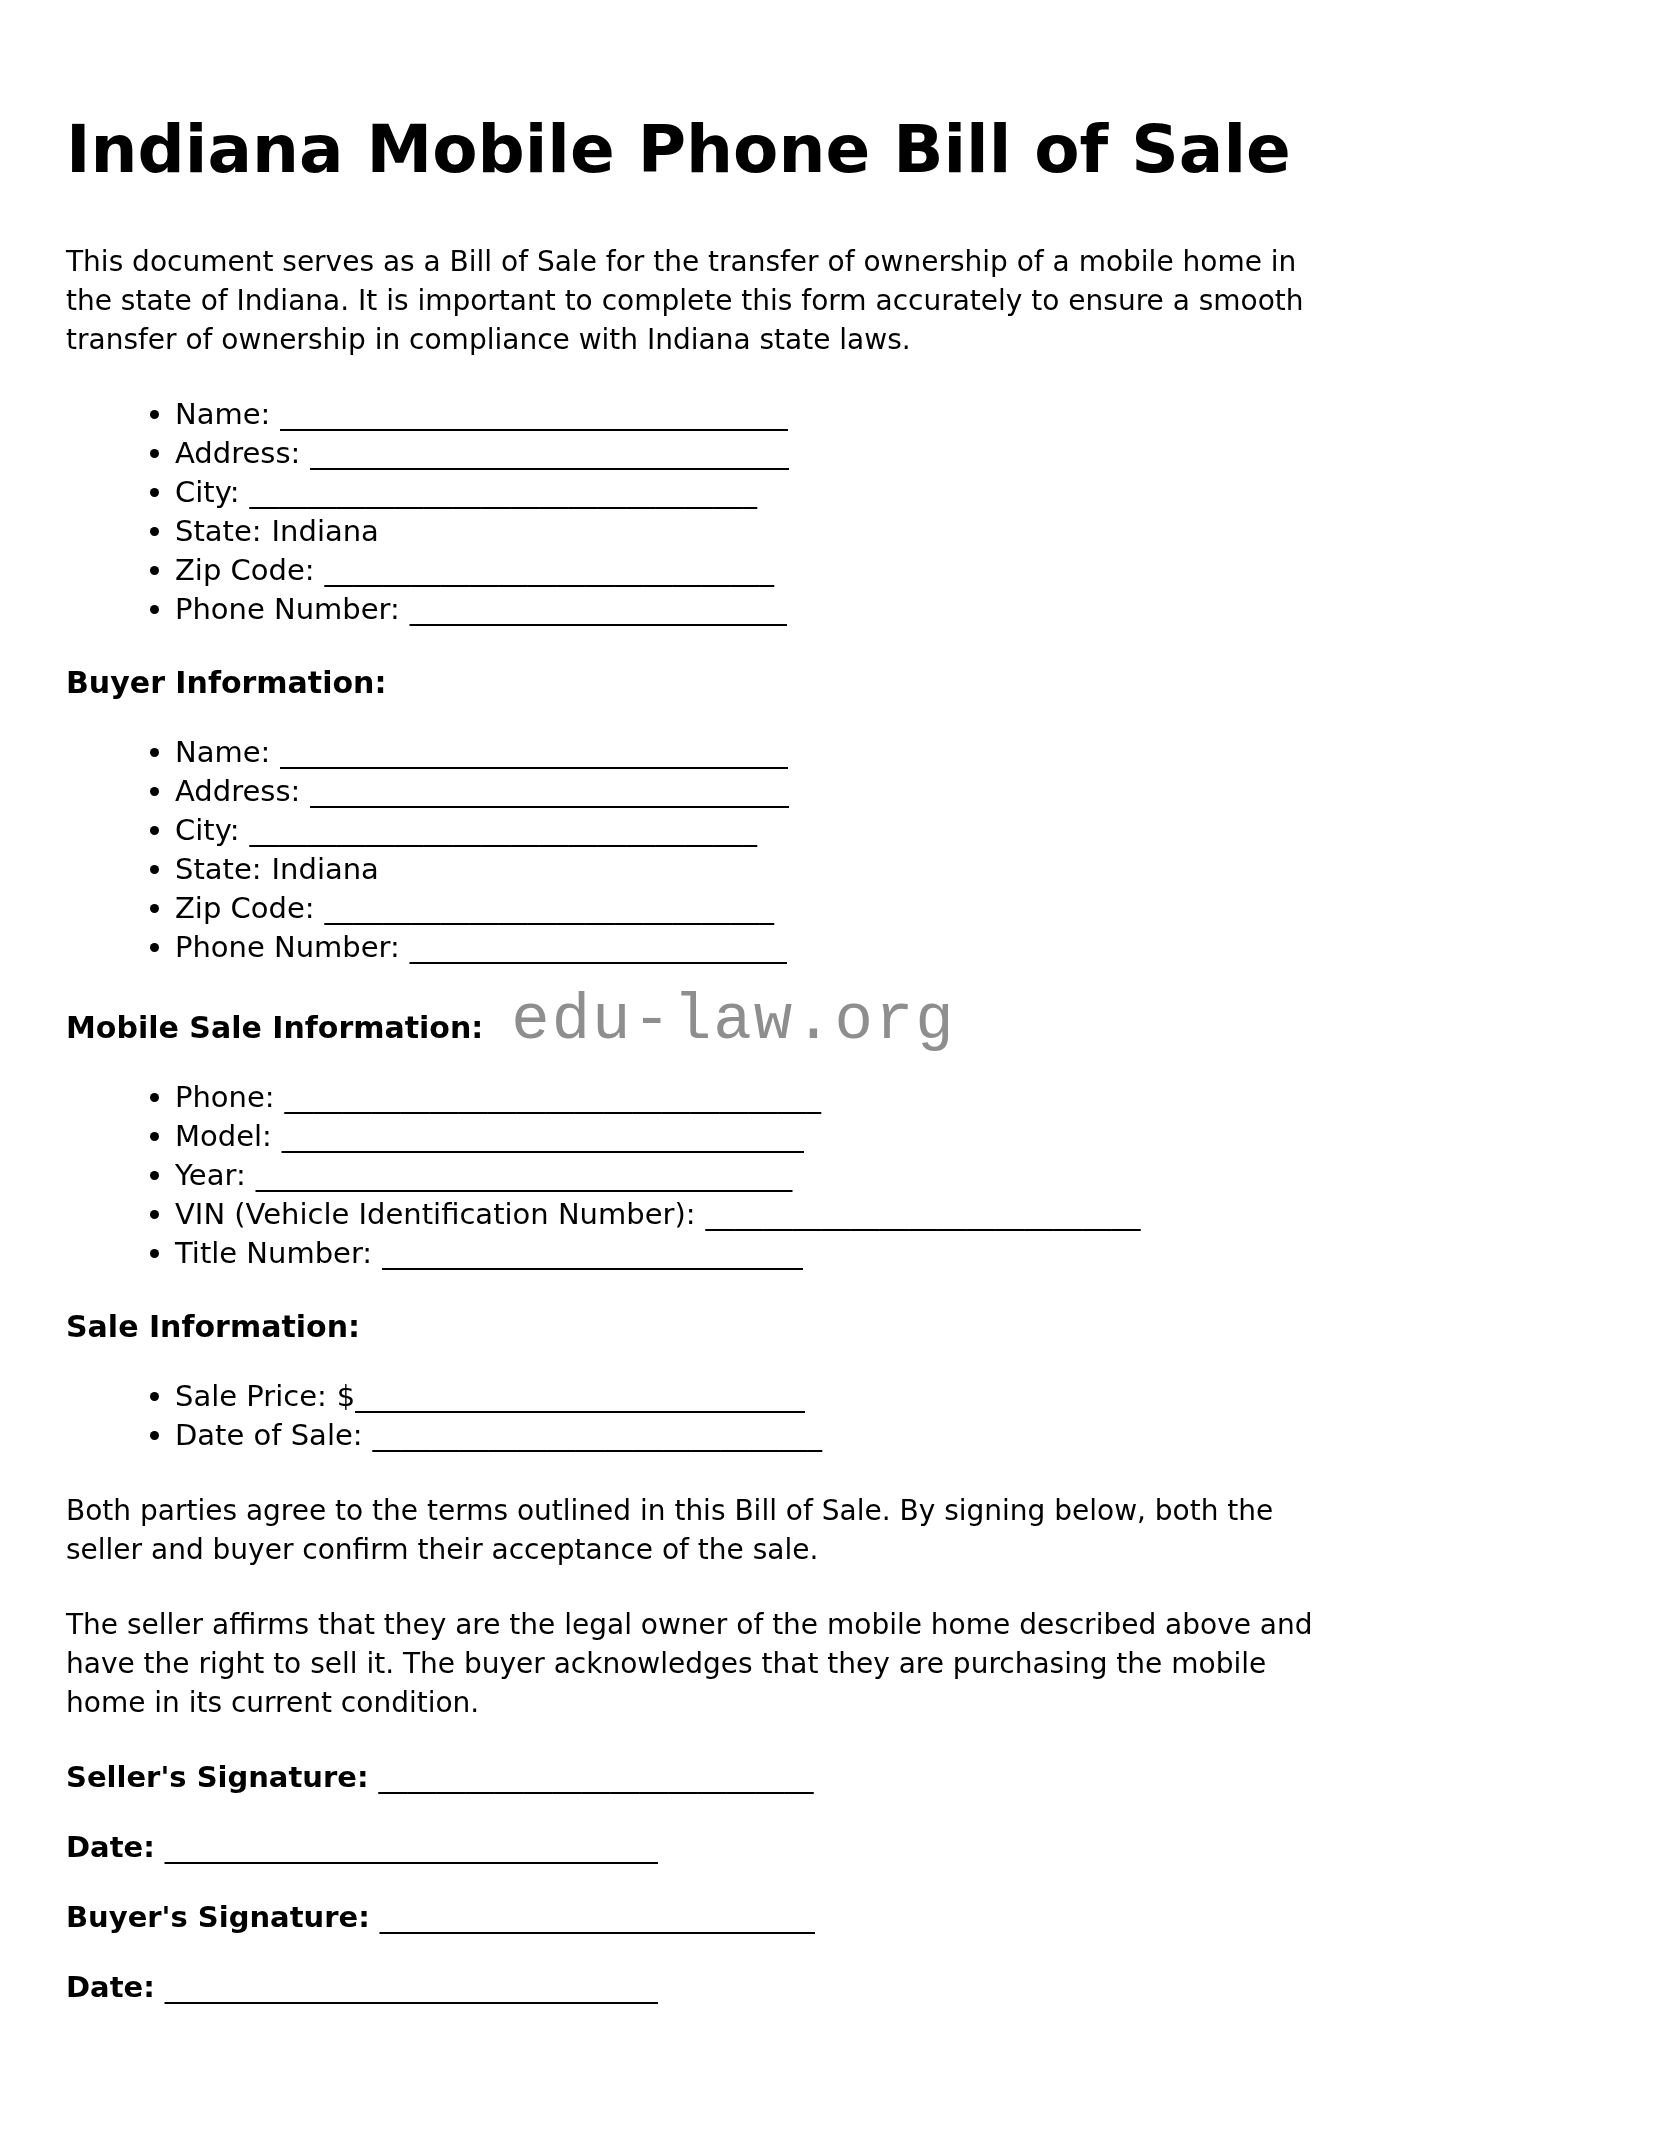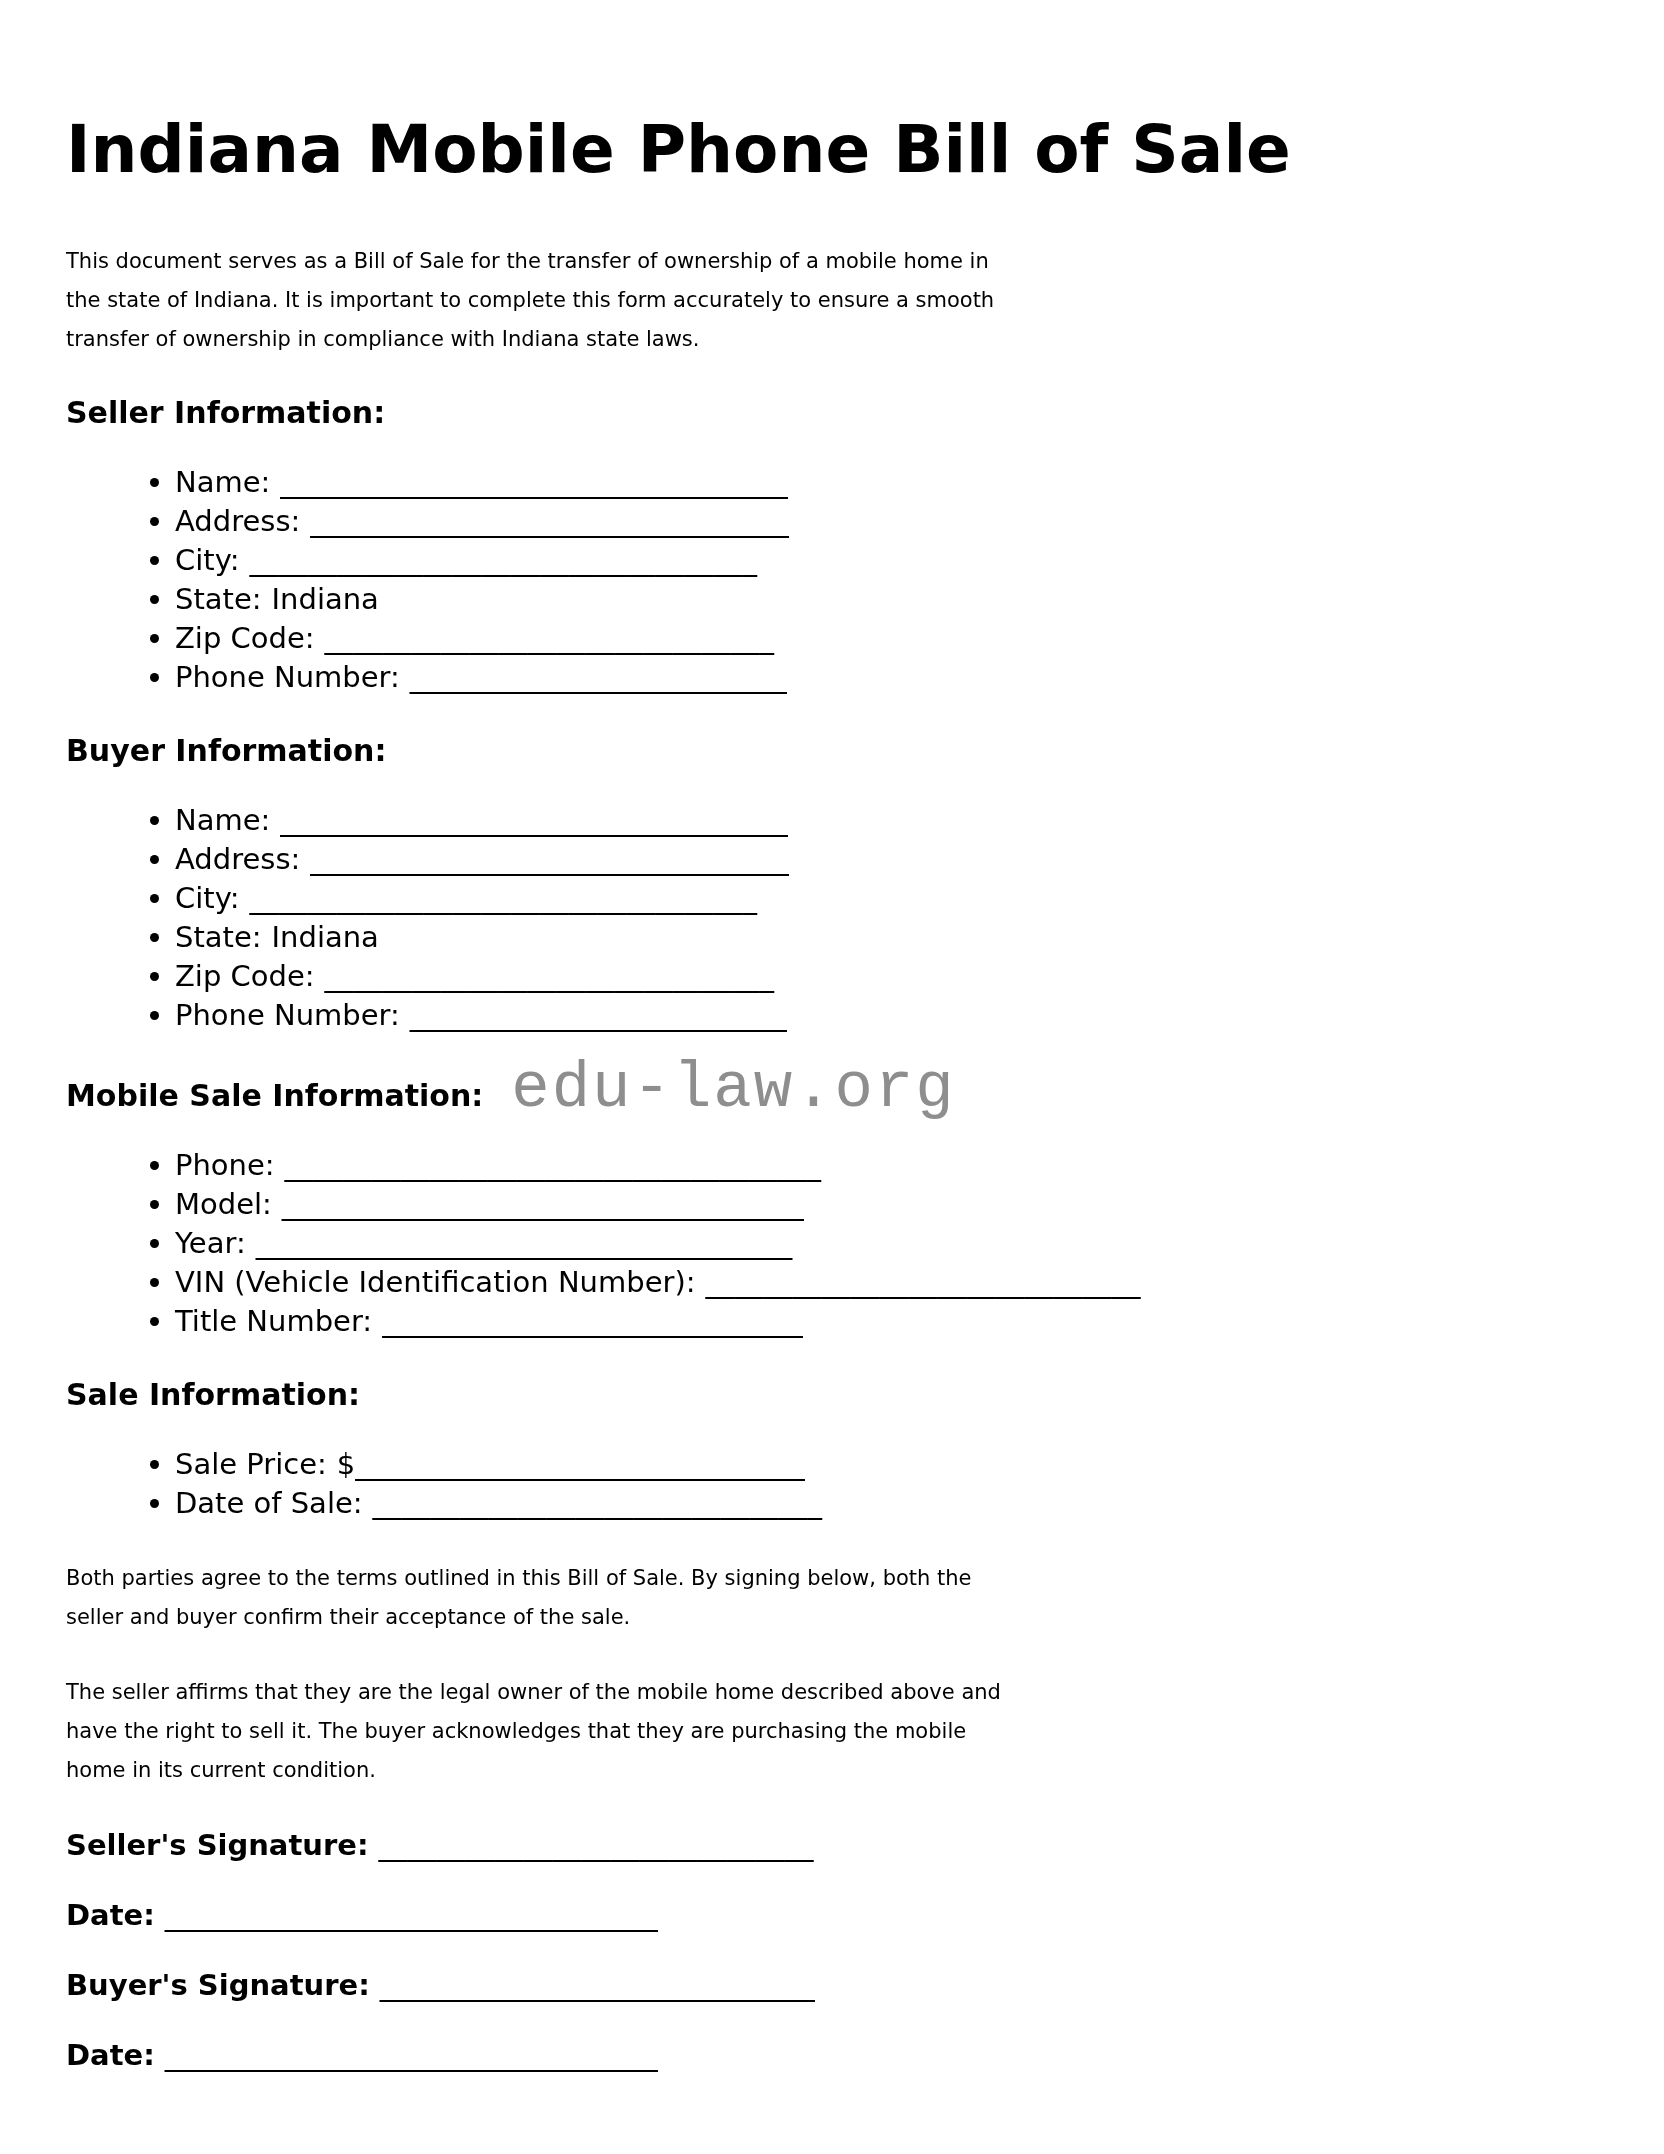--- a/index.html
+++ b/index.html
@@ -14,21 +14,21 @@
     font-family: "DejaVu Sans", "Liberation Sans", sans-serif;
   }
   h1.doc-title {
     font-size: 66px;
     line-height: 76px;
     font-weight: 700;
     margin: 0 0 54px 0;
     letter-spacing: 0;
   }
   .para {
-    font-size: 21px;
+    font-size: 28px;
     line-height: 39px;
     margin: 0 0 36px 0;
     white-space: pre-line;
   }
   h2.section-heading {
     font-size: 30px;
     line-height: 36px;
     font-weight: 700;
     margin: 0 0 32px 0;
     white-space: nowrap;
@@ -69,21 +69,20 @@
 <body>
 
 <div class="page" style="color: rgb(0, 0, 0);">
 
   <h1 class="doc-title">Indiana Mobile Phone Bill of Sale</h1>
 
   <p class="para">This document serves as a Bill of Sale for the transfer of ownership of a mobile home in
 the state of Indiana. It is important to complete this form accurately to ensure a smooth
 transfer of ownership in compliance with Indiana state laws.</p>
 
-  <h2 class="section-heading">Seller Information:</h2>
   <ul class="fields">
     <li class="field"><span class="lbl">Name:</span><span class="val"></span><span class="blank">___________________________________</span></li>
     <li class="field"><span class="lbl">Address:</span><span class="val"></span><span class="blank">_________________________________</span></li>
     <li class="field"><span class="lbl">City:</span><span class="val"></span><span class="blank">___________________________________</span></li>
     <li class="field"><span class="lbl">State:</span><span class="val">Indiana</span><span class="blank"></span></li>
     <li class="field"><span class="lbl">Zip Code:</span><span class="val"></span><span class="blank">_______________________________</span></li>
     <li class="field"><span class="lbl">Phone Number:</span><span class="val"></span><span class="blank">__________________________</span></li>
   </ul>
 
   <h2 class="section-heading">Buyer Information:</h2>

